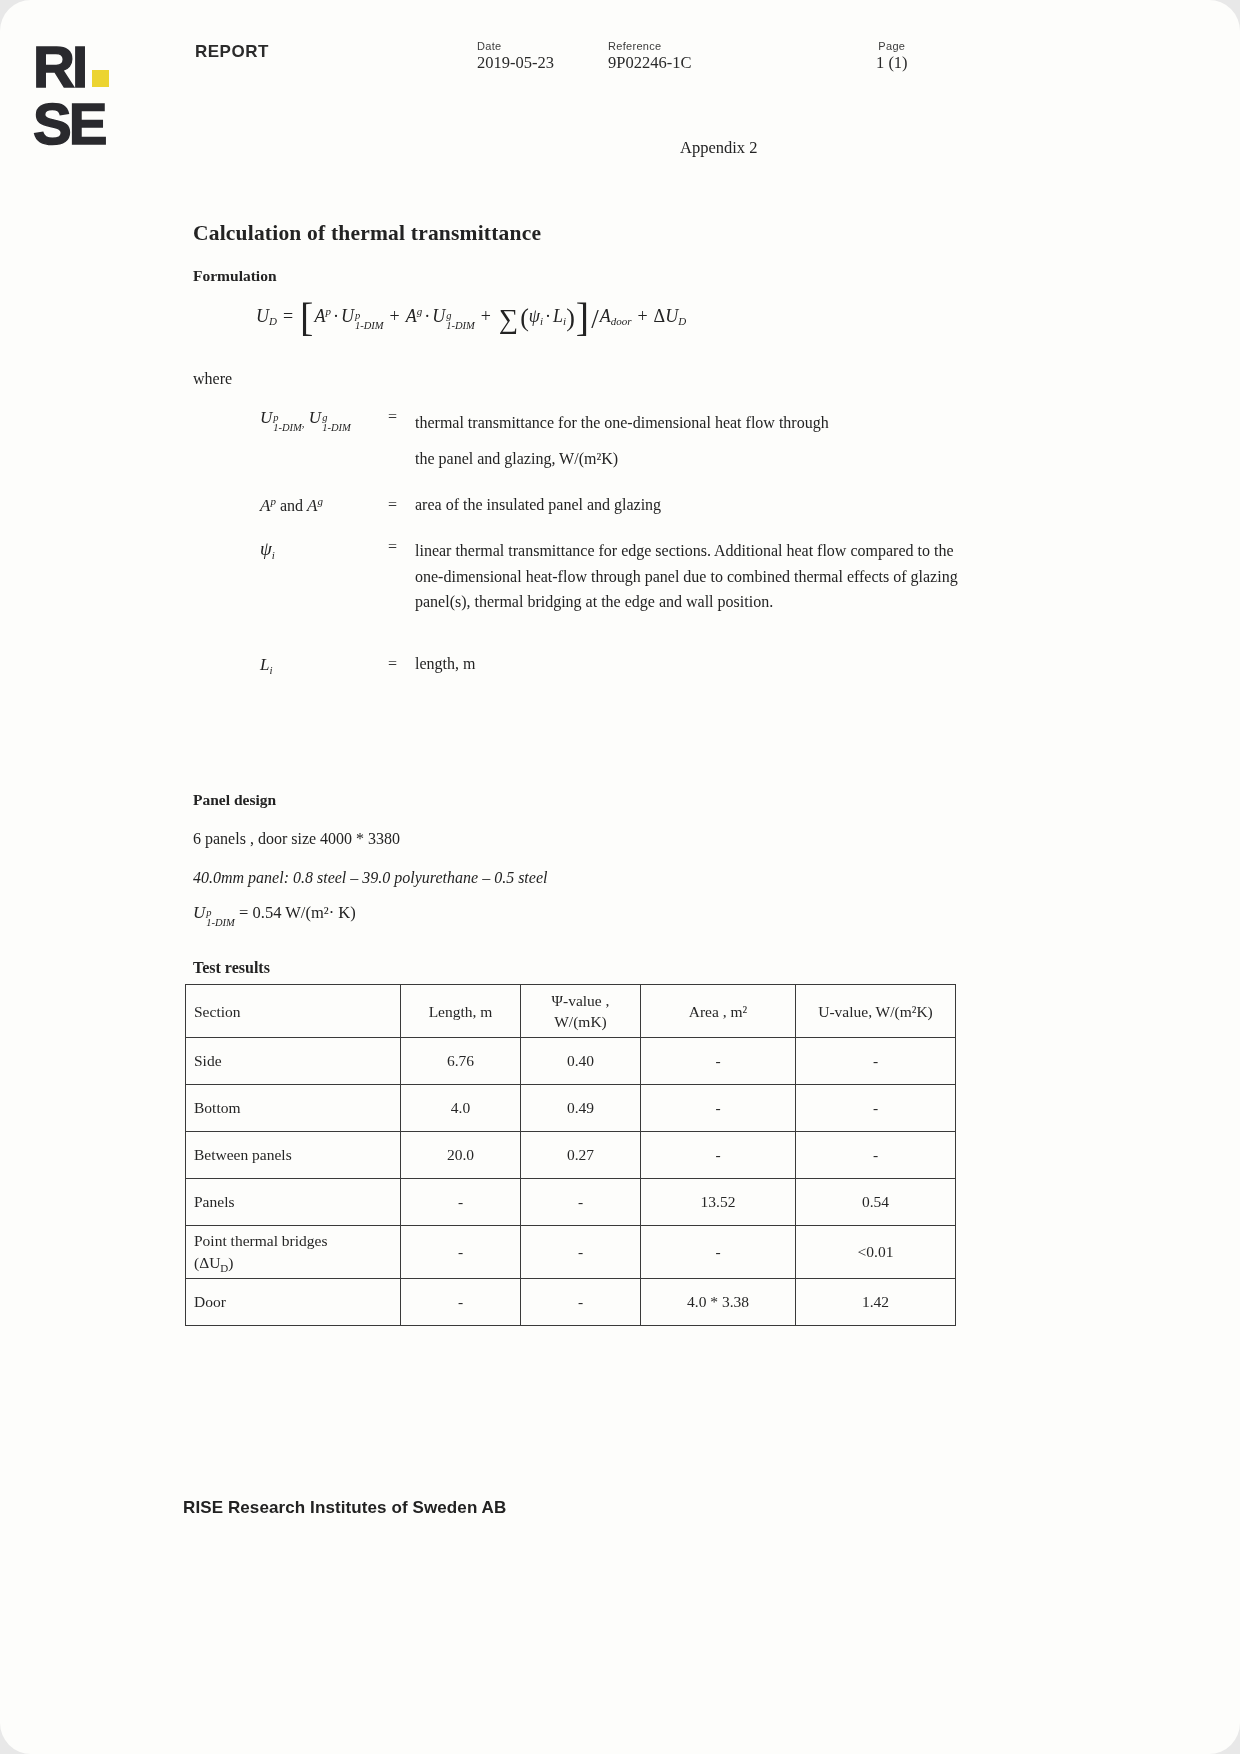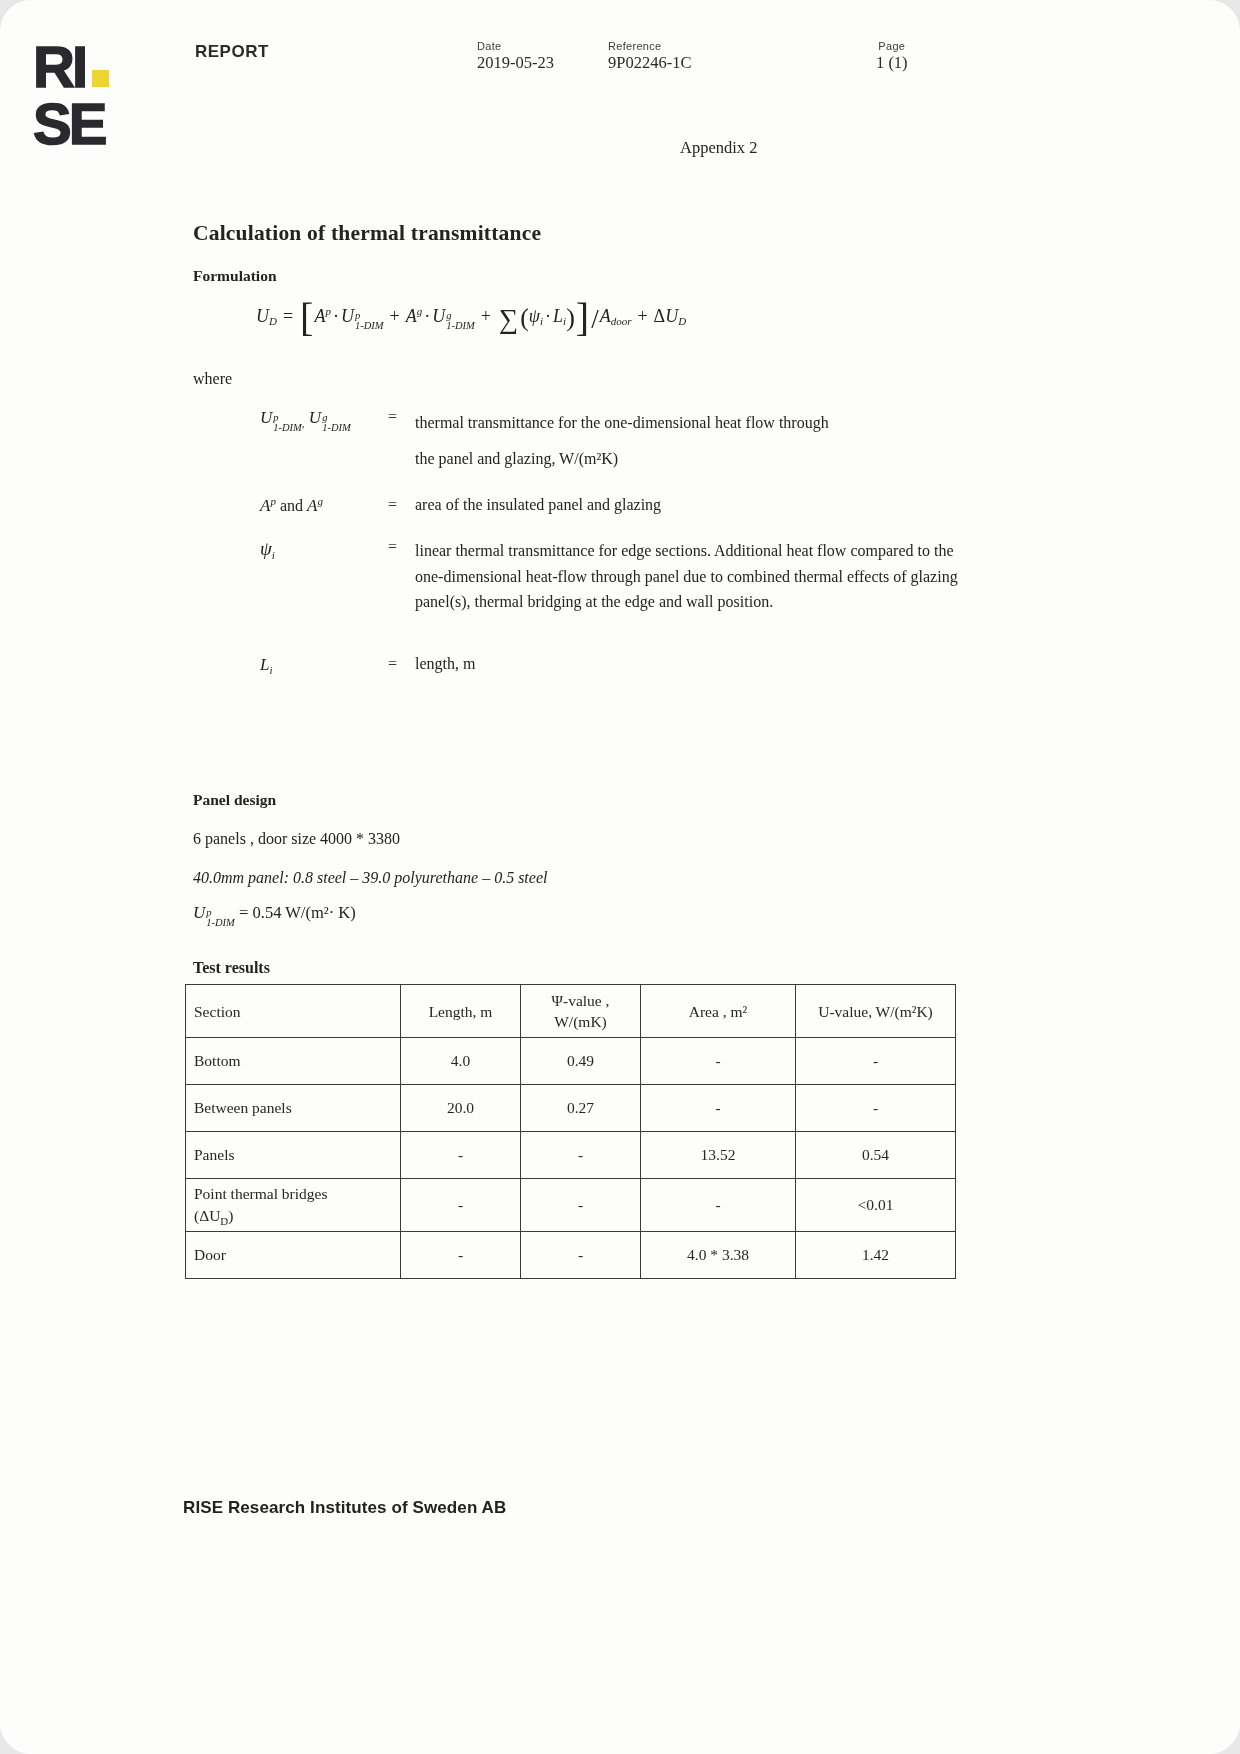--- a/index.html
+++ b/index.html
@@ -220,20 +220,27 @@
       <tr>
         <th class="left">Section</th>
         <th>Length, m</th>
         <th><span>Ψ-value ,</span><br><span>W/(mK)</span></th>
         <th>Area , m²</th>
         <th>U-value, W/(m²K)</th>
       </tr>
     </thead>
     <tbody>
       <tr>
+        <td class="left">Side</td>
+        <td>6.76</td>
+        <td>0.40</td>
+        <td>-</td>
+        <td>-</td>
+      </tr>
+      <tr>
         <td class="left">Bottom</td>
         <td>4.0</td>
         <td>0.49</td>
         <td>-</td>
         <td>-</td>
       </tr>
       <tr>
         <td class="left">Between panels</td>
         <td>20.0</td>
         <td>0.27</td>

